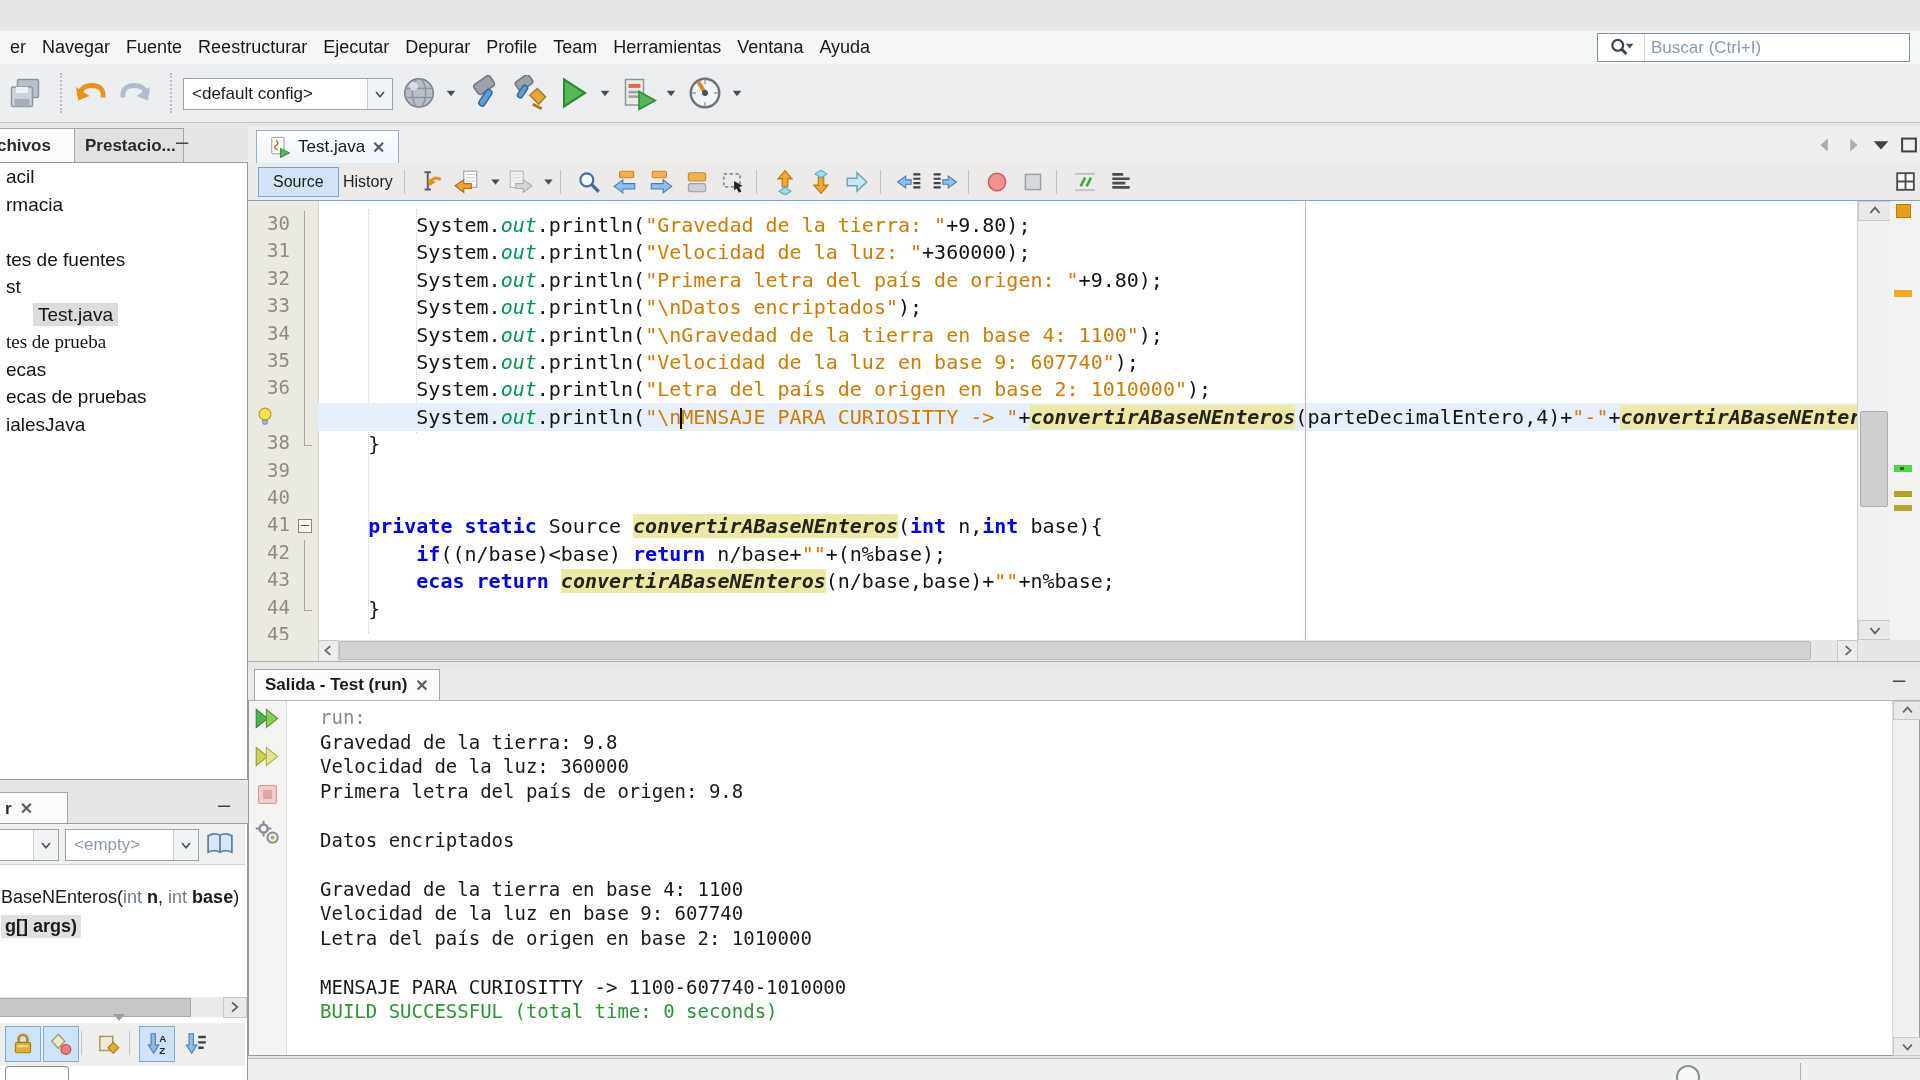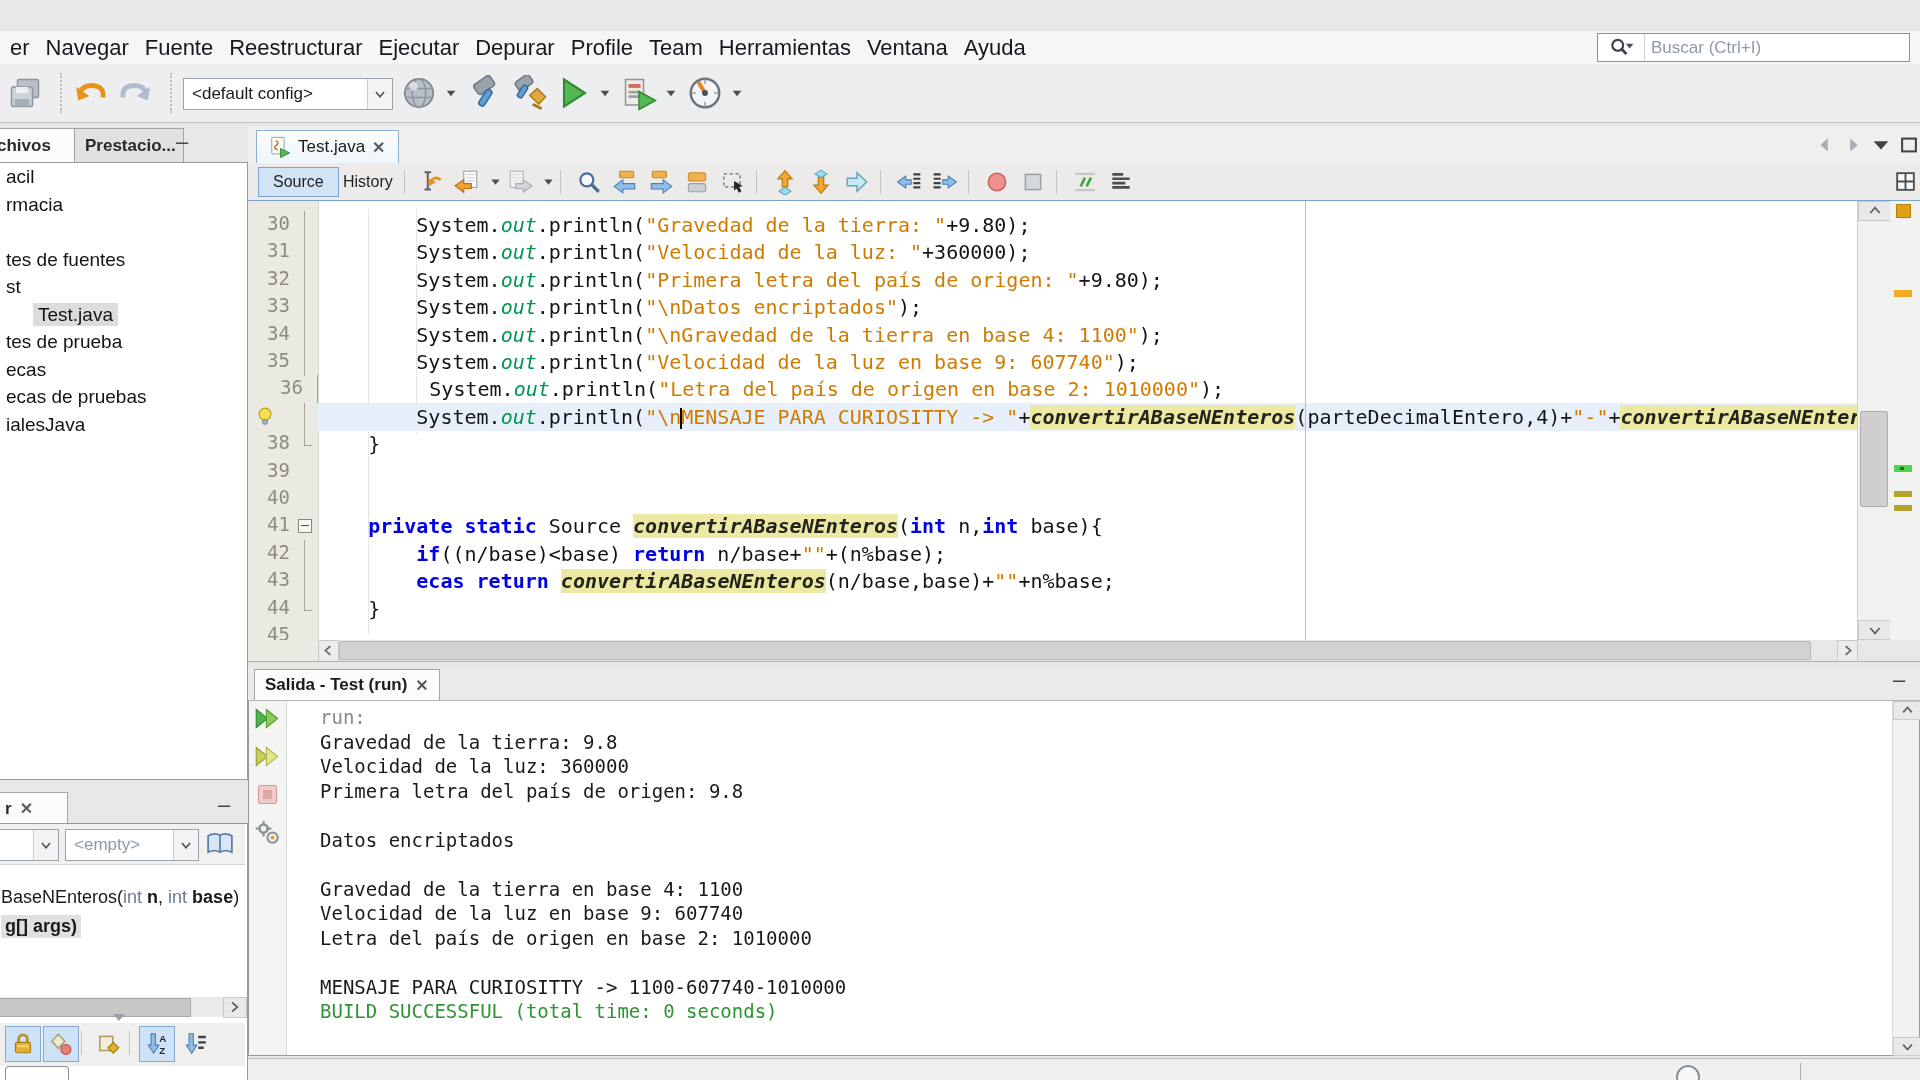--- a/index.html
+++ b/index.html
@@ -10,21 +10,21 @@
   .icon svg{width:100%;height:100%;display:block;}
 
   
   #titlebar{left:0;top:0;width:1920px;height:30px;background:linear-gradient(#8ba7c6,#7191b6);
             border-bottom:1px solid #5e7ca1;}
   #window-title{left:400px;top:3px;width:960px;text-align:center;font-size:20px;color:#222a35;}
   .winbtn{top:0;height:29px;display:flex;align-items:center;justify-content:center;}
 
   
   #menubar{left:0;top:31px;width:1920px;height:33px;background:#f5f6f6;border-bottom:1px solid #e2e2e2;}
-  .menu-item{display:inline-block;padding:0 8px;line-height:33px;font-size:22px;color:#15191e;}
+  .menu-item{display:inline-block;padding:0 8px;line-height:33px;font-size:18px;color:#15191e;}
 
   
   #searchbox{left:1597px;top:33px;width:311px;height:27px;background:#fff;border:1px solid #7f93ad;
              display:flex;align-items:center;}
   #search-mag-zone{width:46px;height:100%;border-right:1px solid #c9d2dd;display:flex;align-items:center;justify-content:center;}
   #search-input{border:0;outline:0;flex:1;font-size:17px;color:#333;padding:0 6px;font-family:"Liberation Sans",sans-serif;background:transparent;}
   #search-input::placeholder{color:#8e9aa8;}
 
   
   #main-toolbar{left:0;top:64px;width:1920px;height:58px;background:#eceeef;border-bottom:1px solid #c6c6c6;}
@@ -235,21 +235,21 @@
     </div>
     <div class="abs minbtn" style="left:176px;top:4px;">–</div>
   </div>
   <div class="abs panel-border" style="left:-2px;top:162px;width:248px;height:616px;">
     <div id="tree-items">
         <div class="tree-item" style="top: 3px; left: 2px;"><span class="lbl">acil</span></div>
         <div class="tree-item" style="top: 30.5px; left: 2px;"><span class="lbl">rmacia</span></div>
         <div class="tree-item" style="top: 85.5px; left: 2px;"><span class="lbl">tes de fuentes</span></div>
         <div class="tree-item" style="top: 113px; left: 2px;"><span class="lbl">st</span></div>
         <div class="tree-item sel" style="top: 140.5px; left: 34px;"><span class="lbl">Test.java</span></div>
-        <div class="tree-item" style="top: 168px; left: 2px;"><span class="lbl">tes de prueba</span></div>
+        <div class="tree-item" style="top: 168px; left: 2px; font-family: Liberation Serif, serif;"><span class="lbl">tes de prueba</span></div>
         <div class="tree-item" style="top: 195.5px; left: 2px;"><span class="lbl">ecas</span></div>
         <div class="tree-item" style="top: 223px; left: 2px;"><span class="lbl">ecas de pruebas</span></div>
         <div class="tree-item" style="top: 250.5px; left: 2px;"><span class="lbl">ialesJava</span></div>
       </div>
   </div>
 
   <div class="abs" style="left:0;top:792px;width:246px;height:32px;">
     <div class="doc-tab sel abs" style="left:-6px;top:0;width:52px;height:31px;gap:8px;">
       <span>r</span>
       <span class="closex">✕</span>
@@ -563,21 +563,21 @@
           <div class="ctext"><span>        System.</span><span class="tk-f">out</span><span>.println(</span><span class="tk-s">"\nGravedad de la tierra en base 4: 1100"</span><span>);</span></div>
         </div>
         <div class="code-row" style="top: 147px;">
           <div class="row-bg"></div>
           <div class="ln">35</div>
           <div class="foldc">
             <div class="fold-line"></div>
           </div>
           <div class="ctext"><span>        System.</span><span class="tk-f">out</span><span>.println(</span><span class="tk-s">"Velocidad de la luz en base 9: 607740"</span><span>);</span></div>
         </div>
-        <div class="code-row" style="top: 174.4px; margin-left: 13px;">
+        <div class="code-row" style="top: 174.4px;">
           <div class="row-bg"></div>
           <div class="ln">36</div>
           <div class="foldc">
             <div class="fold-line"></div>
           </div>
           <div class="ctext"><span>        System.</span><span class="tk-f">out</span><span>.println(</span><span class="tk-s">"Letra del país de origen en base 2: 1010000"</span><span>);</span></div>
         </div>
         <div class="code-row current" style="top: 201.8px;">
           <div class="row-bg"></div>
           <span class="icon" style="position: absolute; left: 6px; top: 2px; width: 23px; height: 23px;">

